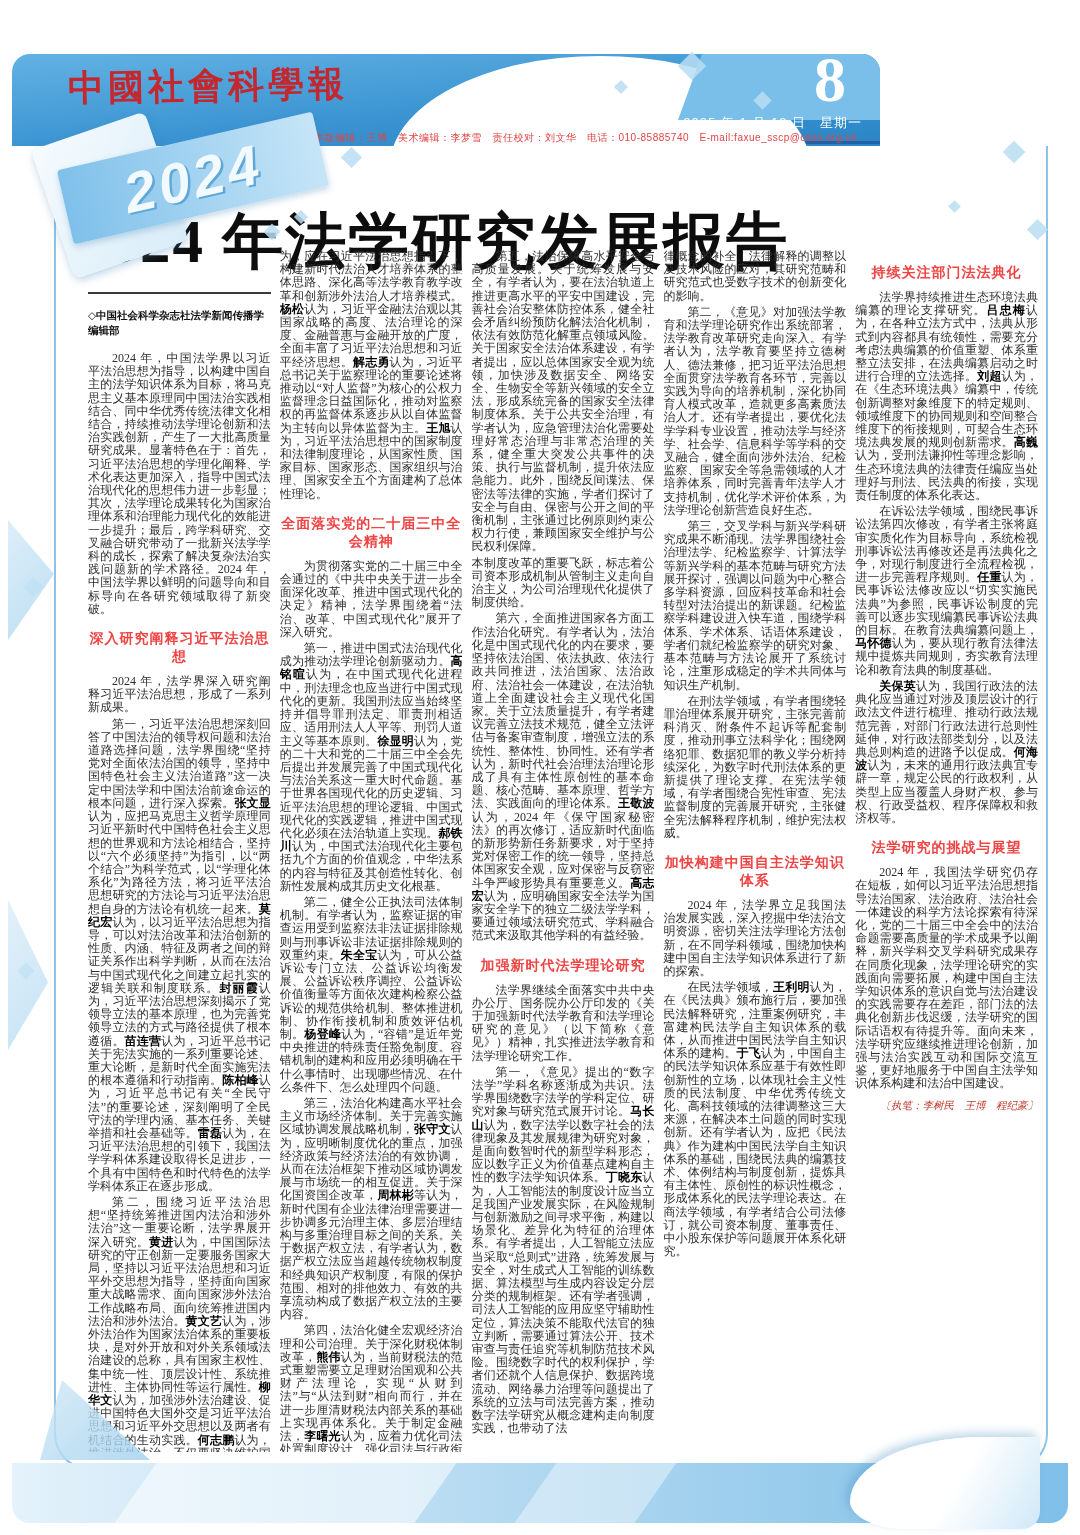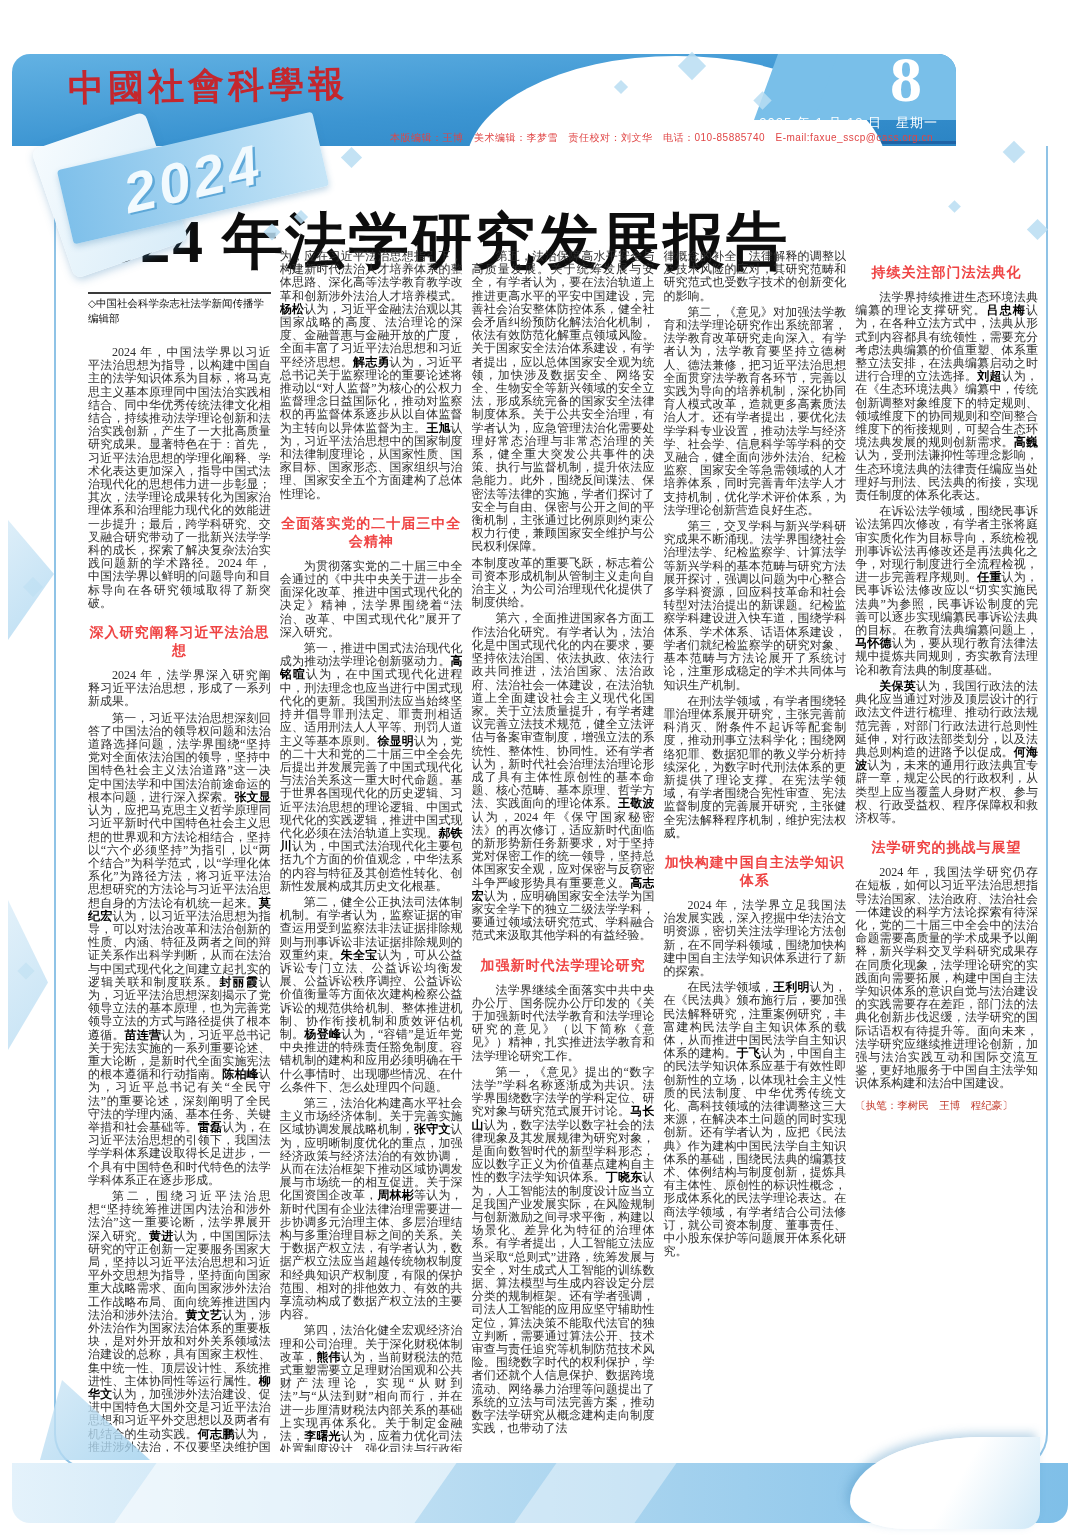--- a/index.html
+++ b/index.html
@@ -1,19 +1,19 @@
 <!DOCTYPE html>
 <html><head>
 <meta charset="utf-8">
 <style>
   html,body{margin:0;padding:0;}
   body{width:1080px;height:1535px;position:relative;background:#ffffff;overflow:hidden;
        font-family:"Liberation Serif","DejaVu Serif",serif;}
   
-  .banner{position:absolute;left:12px;top:54px;width:944px;height:92px;
+  .banner{position:absolute;left:12px;top:54px;width:868px;height:92px;
           background:linear-gradient(175deg,#63b2e3 0%,#3c95d2 55%,#2b84c4 100%);
           border-radius:18px 18px 0 0;}
   .banner-rule{position:absolute;left:480px;right:0;bottom:2px;height:3px;background:#1f63a6;}
   .hump{position:absolute;right:70px;bottom:-20px;width:420px;height:110px;background:#ffffff;
         border-radius:50% 50% 0 0/100% 100% 0 0;}
   .tab8{position:absolute;right:0;top:0;width:160px;height:66px;background:#79bfe9;
         border-radius:0 18px 0 0;transform-origin:top right;}
   .tab8:before{content:"";position:absolute;left:-30px;top:0;width:60px;height:66px;
         background:#79bfe9;transform:skewX(-20deg);}
   .page-num{position:absolute;right:34px;top:-6px;color:#ffffff;font-size:64px;font-weight:bold;
@@ -44,25 +44,25 @@
         border:2px solid #8fc3e6;border-top:none;border-radius:0 0 36px 36px;}
   .cols{position:absolute;left:88px;top:250px;width:950px;height:1202px;
         display:flex;gap:9px;overflow:hidden;}
   .col{flex:1 1 0;overflow:hidden;}
   .para{margin:0 0 3px 0;font-size:12px;line-height:13.2px;color:#2e2e2e;
         text-align:justify;text-indent:2em;}
   .para.cont{text-indent:0;}
   .para b{color:#000;}
   .sec-h{margin:14px 0 9px 0;font-size:14px;font-weight:bold;color:#ef4444;text-align:center;
         letter-spacing:1px;font-family:"Liberation Sans","DejaVu Sans",sans-serif;}
-  .byline{border-top:2px solid #3a3a3a;padding-top:2px;margin-bottom:20px;
-        font-size:10.5px;font-weight:normal;line-height:15px;color:#111;
+  .byline{border-top:2px solid #3a3a3a;padding-top:14px;margin-bottom:14px;
+        font-size:10.5px;font-weight:bold;line-height:15px;color:#111;
         font-family:"Liberation Sans","DejaVu Sans",sans-serif;}
-  .attribution{margin-top:8px;font-size:10.5px;color:#c0392b;
-        line-height:14px;}
+  .attribution{margin-top:8px;font-size:10.5px;color:#c0392b;font-style:italic;
+        text-align:right;line-height:14px;}
   
   .confetti{position:absolute;background:#b9ddf2;transform:rotate(45deg);opacity:.85;z-index:2;}
   .footer{position:absolute;left:12px;bottom:12px;width:1056px;height:60px;
         border-radius:0 0 18px 18px;overflow:hidden;
         background:linear-gradient(90deg,#e4f2fb 0%,#b5daf1 45%,#7fbfe8 100%);}
   .footer:before{content:"";position:absolute;left:120px;top:-20px;width:300px;height:110px;
         background:rgba(255,255,255,.55);transform:skewX(-35deg);}
   .footer:after{content:"";position:absolute;left:520px;top:-20px;width:120px;height:110px;
         background:rgba(255,255,255,.4);transform:skewX(-35deg);}
   .curl{position:absolute;right:40px;bottom:6px;width:190px;height:92px;

